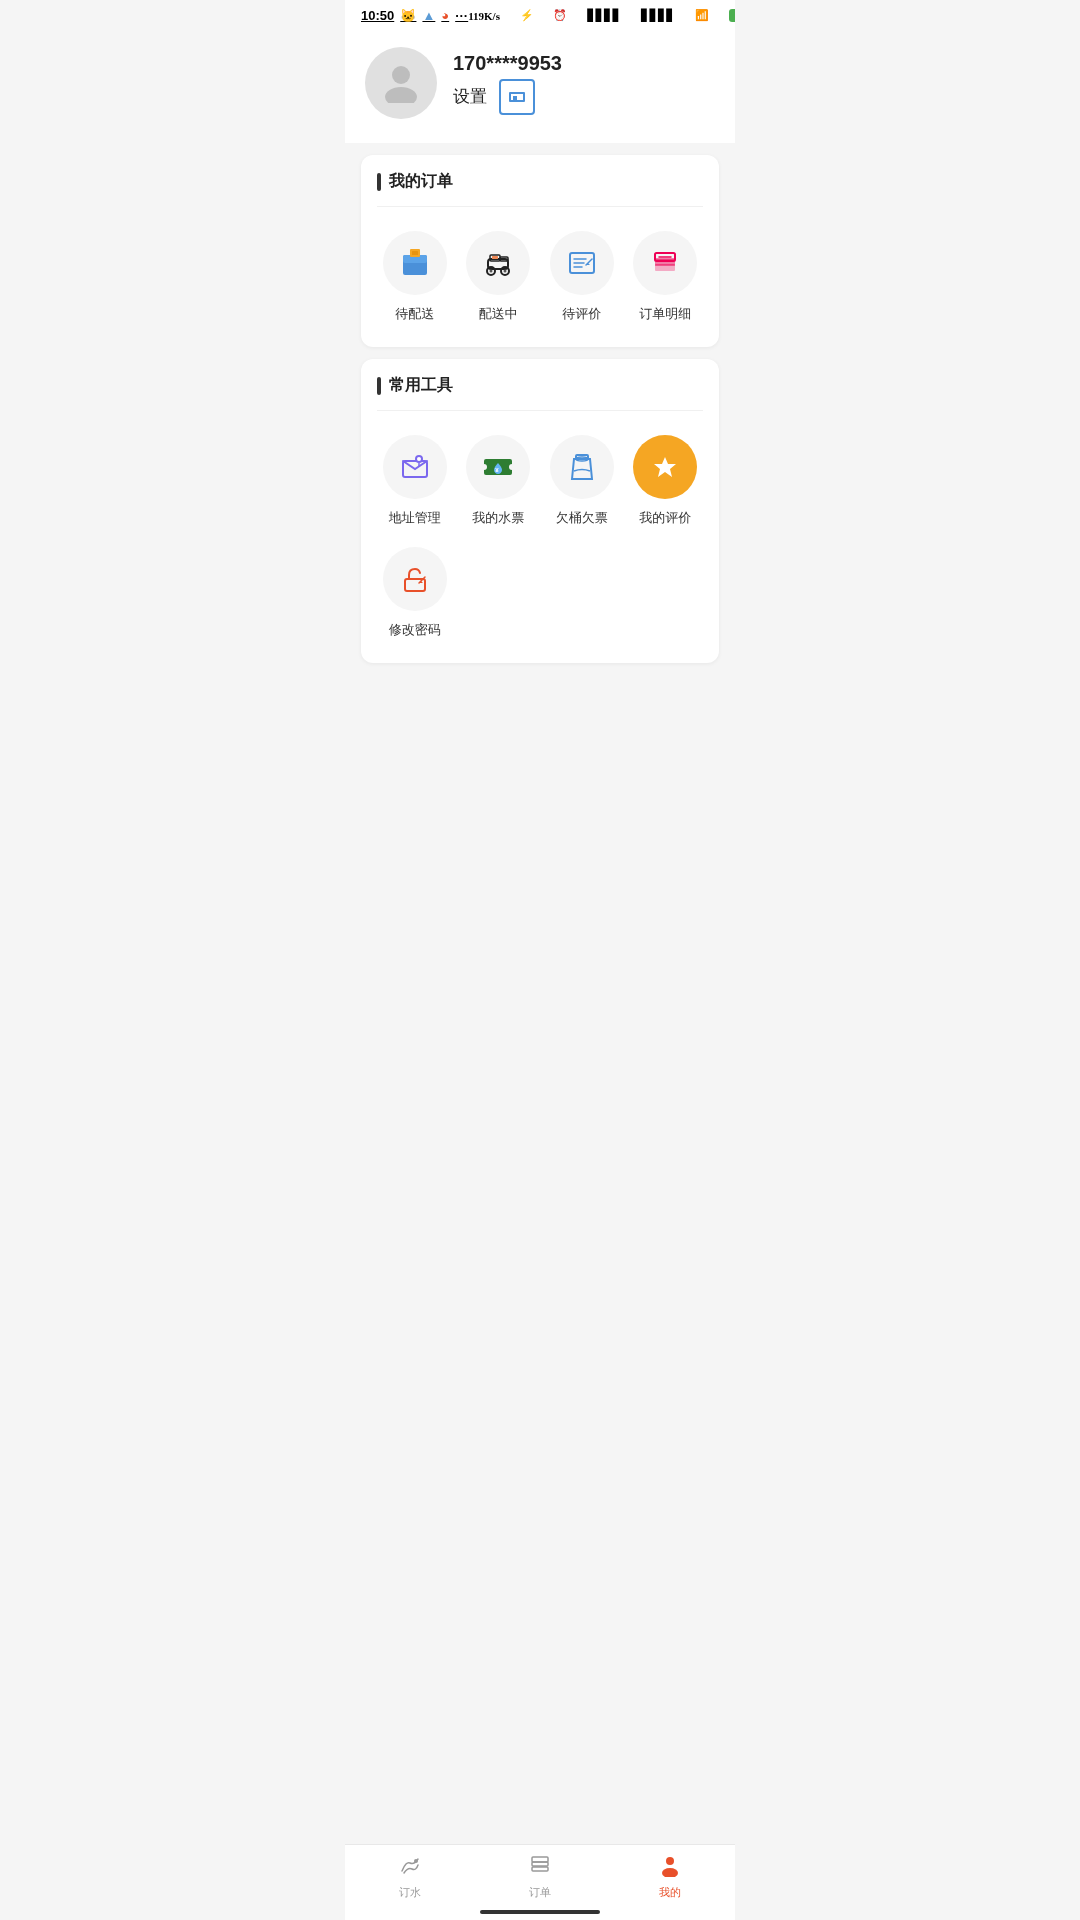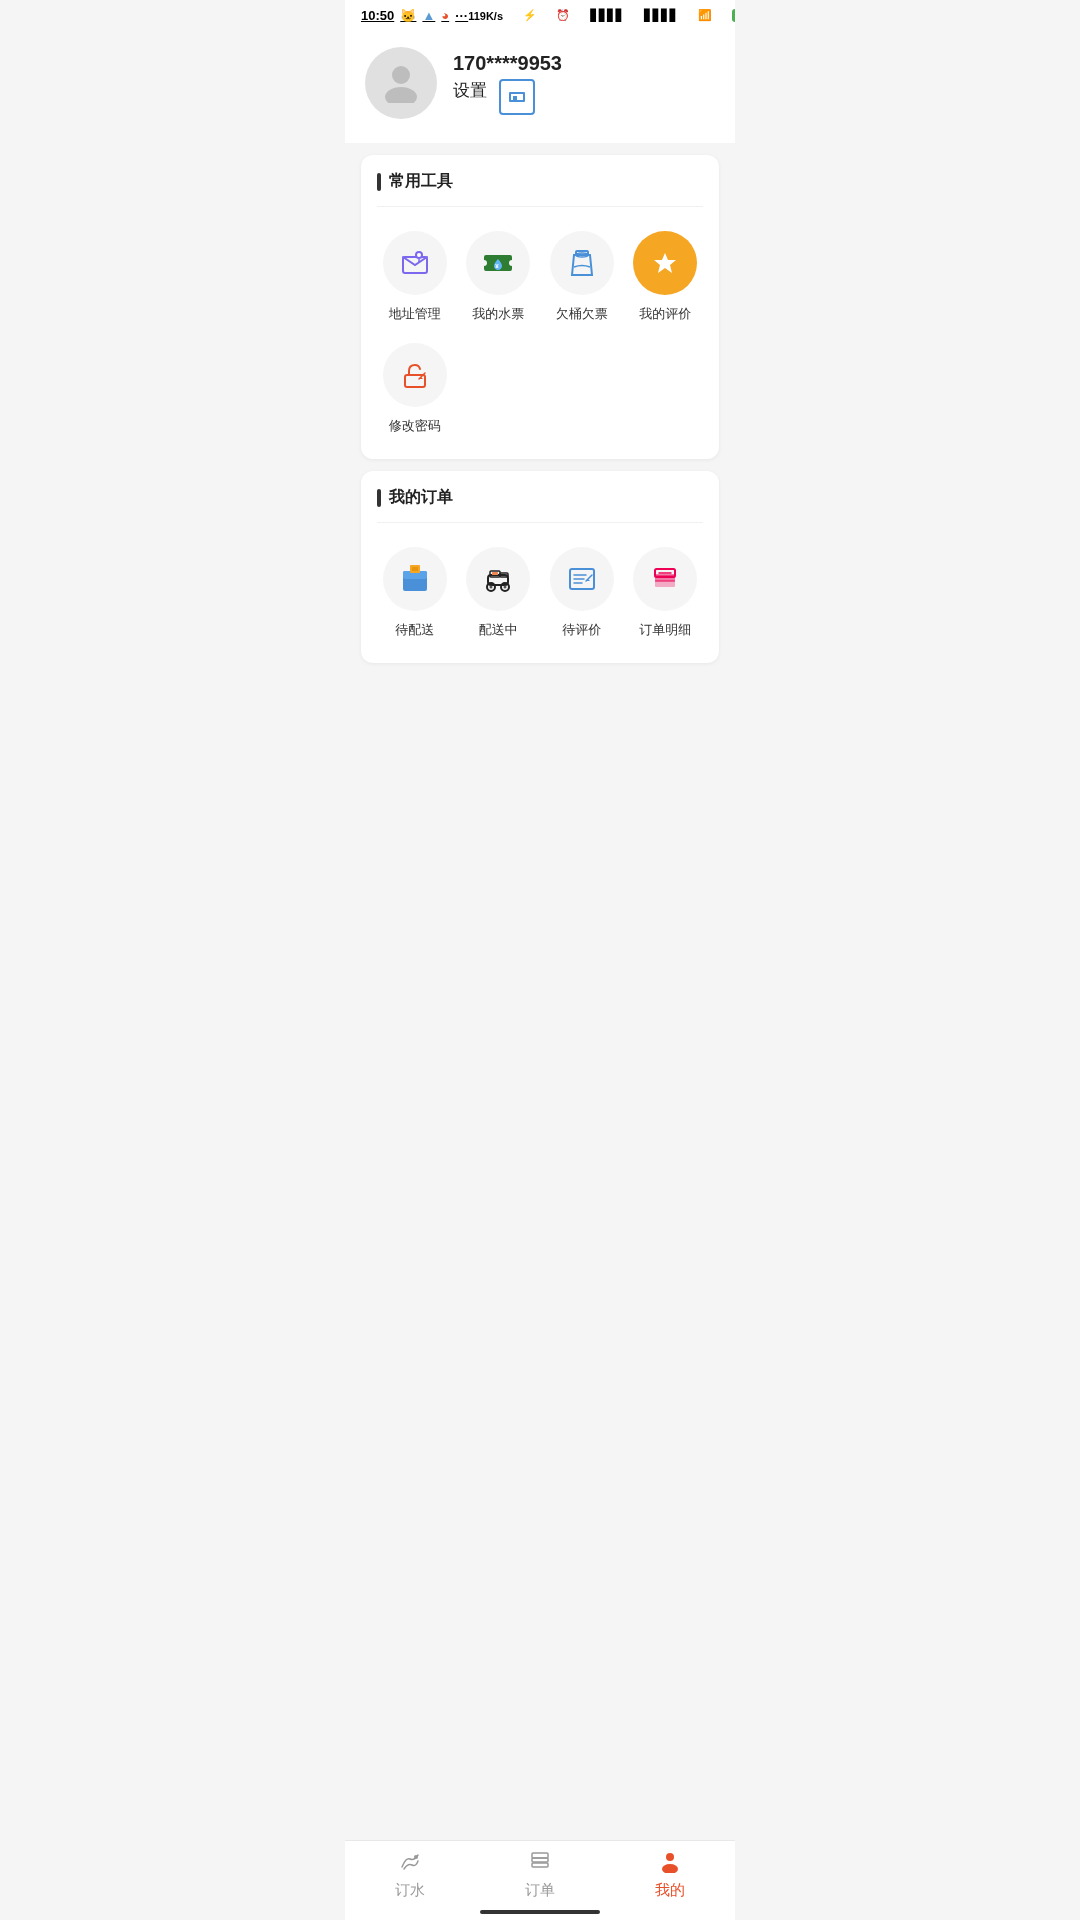--- a/index.html
+++ b/index.html
@@ -18,21 +18,21 @@
     .status-bar {
       background: #fff;
       display: flex;
       justify-content: space-between;
       align-items: center;
       padding: 8px 16px 4px;
       font-size: 13px;
       font-weight: 600;
     }
     .status-left { display: flex; align-items: center; gap: 6px; text-decoration: underline; }
-    .status-right { display: flex; align-items: center; gap: 20px; font-size: 11px; }
+    .status-right { display: flex; align-items: center; gap: 20px; font-size: 11px; font-family: Liberation Serif, serif; }
     .battery {
       display: inline-flex; align-items: center; justify-content: center;
       background: #4caf50; color: white; border-radius: 3px;
       padding: 1px 16px; font-size: 10px; font-weight: bold;
     }
 
     
     .profile-section {
       background: #fff;
       padding: 20px 20px 24px;
@@ -43,21 +43,21 @@
     .avatar-circle {
       width: 72px; height: 72px;
       border-radius: 50%;
       background: #e0e0e0;
       display: flex; align-items: center; justify-content: center;
       flex-shrink: 0;
     }
     .avatar-icon svg { width: 44px; height: 44px; fill: #9e9e9e; }
     .profile-info { display: flex; flex-direction: column; gap: 4px; }
     .phone-number { font-size: 20px; font-weight: bold; color: #222; }
-    .settings-row { display: flex; align-items: flex-start; gap: 12px; }
+    .settings-row { display: flex; align-items: center; gap: 12px; }
     .settings-text { font-size: 17px; color: #222; }
     .qr-icon {
       width: 36px; height: 36px;
       border: 2.5px solid #4a90d9;
       border-radius: 4px;
       display: flex; align-items: center; justify-content: center;
       position: relative;
     }
     .qr-inner {
       width: 16px; height: 10px;
@@ -148,21 +148,21 @@
     }
     .nav-item {
       display: flex;
       flex-direction: column;
       align-items: center;
       gap: 4px;
       cursor: pointer;
       min-width: 60px;
     }
     .nav-label {
-      font-size: 15px;
+      font-size: 11px;
       color: #999;
     }
     .nav-label.active { color: #e8502a; }
     .nav-icon svg { width: 24px; height: 24px; }
 
     
     .home-indicator {
       position: fixed;
       bottom: 6px; left: 50%;
       transform: translateX(-50%);
@@ -216,102 +216,20 @@
       </div>
     </div>
   </div>
 </div>
 
 <div class="main-content">
 
   <div class="card">
     <div class="card-title">
       <span class="title-bar"></span>
-      <span>常用工具</span>
-    </div>
-    <div class="icon-grid-3">
-
-      <div class="grid-item">
-        <div class="icon-circle">
-          <svg viewBox="0 0 36 36" fill="none" xmlns="http://www.w3.org/2000/svg">
-
-            <rect x="6" y="12" width="24" height="16" rx="2" fill="none" stroke="#7b68ee" stroke-width="2"></rect>
-            <polyline points="6,12 18,20 30,12" stroke="#7b68ee" stroke-width="2" stroke-linecap="round"></polyline>
-
-            <circle cx="22" cy="10" r="4" fill="#7b68ee"></circle>
-            <circle cx="22" cy="10" r="2" fill="white"></circle>
-            <line x1="22" y1="14" x2="22" y2="17" stroke="#7b68ee" stroke-width="1.5"></line>
-          </svg>
-        </div>
-        <span class="icon-label">地址管理</span>
-      </div>
-
-      <div class="grid-item">
-        <div class="icon-circle">
-          <svg viewBox="0 0 36 36" fill="none" xmlns="http://www.w3.org/2000/svg">
-
-            <rect x="4" y="10" width="28" height="16" rx="2" fill="#2e7d32"></rect>
-
-            <circle cx="4" cy="18" r="3" fill="#f5f5f5"></circle>
-            <circle cx="32" cy="18" r="3" fill="#f5f5f5"></circle>
-
-            <path d="M18 14 C18 14 14 18 14 21 C14 23.2 15.8 25 18 25 C20.2 25 22 23.2 22 21 C22 18 18 14 18 14Z" fill="#64b5f6"></path>
-
-            <text x="17" y="23" font-size="6" fill="white" text-anchor="middle" font-weight="bold">¥</text>
-          </svg>
-        </div>
-        <span class="icon-label">我的水票</span>
-      </div>
-
-      <div class="grid-item">
-        <div class="icon-circle">
-          <svg viewBox="0 0 36 36" fill="none" xmlns="http://www.w3.org/2000/svg">
-
-            <rect x="12" y="6" width="12" height="4" rx="1" fill="none" stroke="#4a90d9" stroke-width="2"></rect>
-            <path d="M10 10 L8 30 L28 30 L26 10 Z" fill="none" stroke="#4a90d9" stroke-width="2"></path>
-            <ellipse cx="18" cy="10" rx="6" ry="2" fill="none" stroke="#4a90d9" stroke-width="1.5"></ellipse>
-
-            <path d="M10 22 Q18 19 26 22" stroke="#4a90d9" stroke-width="1.5" fill="none"></path>
-          </svg>
-        </div>
-        <span class="icon-label">欠桶欠票</span>
-      </div>
-
-      <div class="grid-item">
-        <div class="icon-circle" style="background:#f5a623;">
-          <svg viewBox="0 0 36 36" fill="none" xmlns="http://www.w3.org/2000/svg">
-            <polygon points="18,8 21,15 29,15 23,20 25,28 18,23 11,28 13,20 7,15 15,15" fill="white"></polygon>
-          </svg>
-        </div>
-        <span class="icon-label">我的评价</span>
-      </div>
-
-    </div>
-
-    <div style="display:grid; grid-template-columns: repeat(4,1fr); gap:8px; margin-top:4px;">
-      <div class="grid-item">
-        <div class="icon-circle">
-          <svg viewBox="0 0 36 36" fill="none" xmlns="http://www.w3.org/2000/svg">
-
-            <path d="M12 18 L12 14 Q12 8 18 8 Q22 8 23 12" stroke="#e8502a" stroke-width="2" stroke-linecap="round" fill="none"></path>
-            <rect x="8" y="18" width="20" height="12" rx="2" fill="none" stroke="#e8502a" stroke-width="2"></rect>
-
-            <line x1="22" y1="22" x2="28" y2="16" stroke="#e8502a" stroke-width="1.5" stroke-linecap="round"></line>
-            <polygon points="22,22 24,20 26,22" fill="#e8502a"></polygon>
-          </svg>
-        </div>
-        <span class="icon-label">修改密码</span>
-      </div>
-    </div>
-
-  </div>
-
-  <div class="card">
-    <div class="card-title">
-      <span class="title-bar"></span>
       <span>我的订单</span>
     </div>
     <div class="icon-grid">
 
       <div class="grid-item">
         <div class="icon-circle">
           <svg viewBox="0 0 36 36" fill="none" xmlns="http://www.w3.org/2000/svg">
             <rect x="6" y="10" width="24" height="20" rx="2" fill="#4a90d9"></rect>
             <rect x="6" y="10" width="24" height="8" rx="2" fill="#5ba3e8"></rect>
             <rect x="13" y="4" width="10" height="8" rx="1" fill="#f5a623"></rect>
@@ -366,20 +284,102 @@
             <rect x="8" y="8" width="20" height="8" rx="1.5" fill="none" stroke="#e05" stroke-width="2"></rect>
             <line x1="12" y1="12" x2="24" y2="12" stroke="#e05" stroke-width="1.5" stroke-linecap="round"></line>
             <line x1="8" y1="14" x2="28" y2="14" stroke="#e05" stroke-width="1"></line>
             <line x1="8" y1="20" x2="28" y2="20" stroke="#e05" stroke-width="1"></line>
           </svg>
         </div>
         <span class="icon-label">订单明细</span>
       </div>
 
     </div>
+  </div>
+
+  <div class="card">
+    <div class="card-title">
+      <span class="title-bar"></span>
+      <span>常用工具</span>
+    </div>
+    <div class="icon-grid-3">
+
+      <div class="grid-item">
+        <div class="icon-circle">
+          <svg viewBox="0 0 36 36" fill="none" xmlns="http://www.w3.org/2000/svg">
+
+            <rect x="6" y="12" width="24" height="16" rx="2" fill="none" stroke="#7b68ee" stroke-width="2"></rect>
+            <polyline points="6,12 18,20 30,12" stroke="#7b68ee" stroke-width="2" stroke-linecap="round"></polyline>
+
+            <circle cx="22" cy="10" r="4" fill="#7b68ee"></circle>
+            <circle cx="22" cy="10" r="2" fill="white"></circle>
+            <line x1="22" y1="14" x2="22" y2="17" stroke="#7b68ee" stroke-width="1.5"></line>
+          </svg>
+        </div>
+        <span class="icon-label">地址管理</span>
+      </div>
+
+      <div class="grid-item">
+        <div class="icon-circle">
+          <svg viewBox="0 0 36 36" fill="none" xmlns="http://www.w3.org/2000/svg">
+
+            <rect x="4" y="10" width="28" height="16" rx="2" fill="#2e7d32"></rect>
+
+            <circle cx="4" cy="18" r="3" fill="#f5f5f5"></circle>
+            <circle cx="32" cy="18" r="3" fill="#f5f5f5"></circle>
+
+            <path d="M18 14 C18 14 14 18 14 21 C14 23.2 15.8 25 18 25 C20.2 25 22 23.2 22 21 C22 18 18 14 18 14Z" fill="#64b5f6"></path>
+
+            <text x="17" y="23" font-size="6" fill="white" text-anchor="middle" font-weight="bold">¥</text>
+          </svg>
+        </div>
+        <span class="icon-label">我的水票</span>
+      </div>
+
+      <div class="grid-item">
+        <div class="icon-circle">
+          <svg viewBox="0 0 36 36" fill="none" xmlns="http://www.w3.org/2000/svg">
+
+            <rect x="12" y="6" width="12" height="4" rx="1" fill="none" stroke="#4a90d9" stroke-width="2"></rect>
+            <path d="M10 10 L8 30 L28 30 L26 10 Z" fill="none" stroke="#4a90d9" stroke-width="2"></path>
+            <ellipse cx="18" cy="10" rx="6" ry="2" fill="none" stroke="#4a90d9" stroke-width="1.5"></ellipse>
+
+            <path d="M10 22 Q18 19 26 22" stroke="#4a90d9" stroke-width="1.5" fill="none"></path>
+          </svg>
+        </div>
+        <span class="icon-label">欠桶欠票</span>
+      </div>
+
+      <div class="grid-item">
+        <div class="icon-circle" style="background:#f5a623;">
+          <svg viewBox="0 0 36 36" fill="none" xmlns="http://www.w3.org/2000/svg">
+            <polygon points="18,8 21,15 29,15 23,20 25,28 18,23 11,28 13,20 7,15 15,15" fill="white"></polygon>
+          </svg>
+        </div>
+        <span class="icon-label">我的评价</span>
+      </div>
+
+    </div>
+
+    <div style="display:grid; grid-template-columns: repeat(4,1fr); gap:8px; margin-top:4px;">
+      <div class="grid-item">
+        <div class="icon-circle">
+          <svg viewBox="0 0 36 36" fill="none" xmlns="http://www.w3.org/2000/svg">
+
+            <path d="M12 18 L12 14 Q12 8 18 8 Q22 8 23 12" stroke="#e8502a" stroke-width="2" stroke-linecap="round" fill="none"></path>
+            <rect x="8" y="18" width="20" height="12" rx="2" fill="none" stroke="#e8502a" stroke-width="2"></rect>
+
+            <line x1="22" y1="22" x2="28" y2="16" stroke="#e8502a" stroke-width="1.5" stroke-linecap="round"></line>
+            <polygon points="22,22 24,20 26,22" fill="#e8502a"></polygon>
+          </svg>
+        </div>
+        <span class="icon-label">修改密码</span>
+      </div>
+    </div>
+
   </div>
 </div>
 
 <div class="bottom-nav">
 
   <div class="nav-item">
     <span class="nav-icon">
       <svg viewBox="0 0 24 24" fill="none" xmlns="http://www.w3.org/2000/svg">
 
         <path d="M4 18 Q8 8 12 10 Q16 12 20 6" stroke="#999" stroke-width="1.5" stroke-linecap="round" fill="none"></path>

